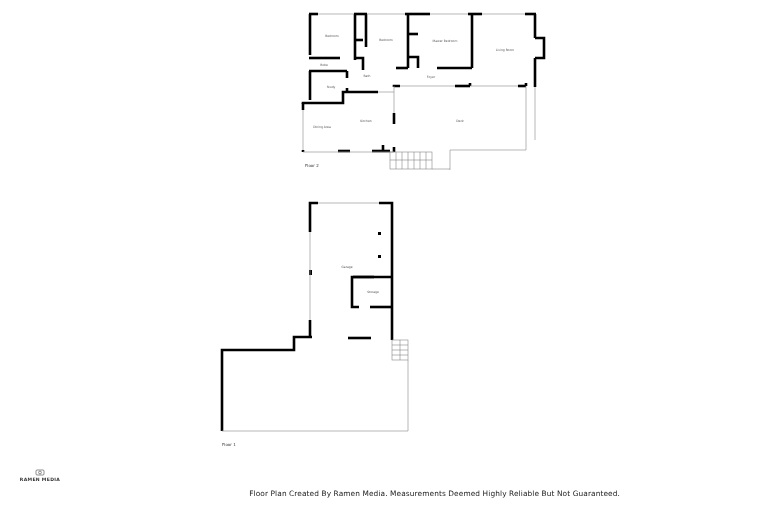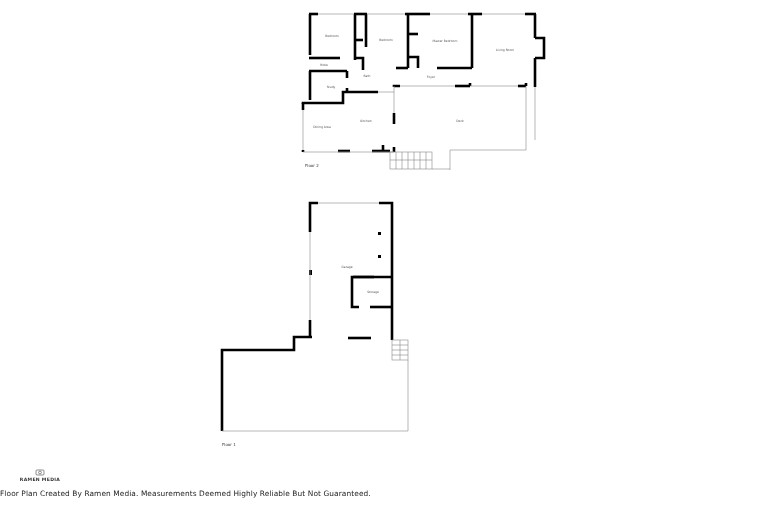--- a/index.html
+++ b/index.html
@@ -1,20 +1,20 @@
 <!DOCTYPE html>
 <html><head>
 <meta charset="utf-8">
 <style>
   html,body{margin:0;padding:0;background:#ffffff;}
   body{width:768px;height:512px;position:relative;overflow:hidden;font-family:"DejaVu Sans",sans-serif;}
   svg.plan{position:absolute;left:0;top:0;}
   .lbl{position:absolute;font-size:3px;color:#555;white-space:nowrap;transform:translate(-50%,-50%);}
   .flabel{position:absolute;font-size:4px;color:#333;}
-  .footer{position:absolute;left:0;width:620px;top:489px;text-align:left;font-size:7.4px;color:#222;letter-spacing:0.1px;}
+  .footer{position:absolute;left:0;width:620px;top:489px;text-align:right;font-size:7.4px;color:#222;letter-spacing:0.1px;}
   .logo{position:absolute;left:14px;top:468px;width:52px;text-align:center;}
   .logo-text{font-size:4.6px;font-weight:bold;color:#333;letter-spacing:0.3px;}
 </style>
 </head>
 <body>
 
 <svg class="plan" width="768" height="512" viewBox="0 0 768 512">
 
   <g stroke="#000" stroke-width="2.6" fill="none">
 

